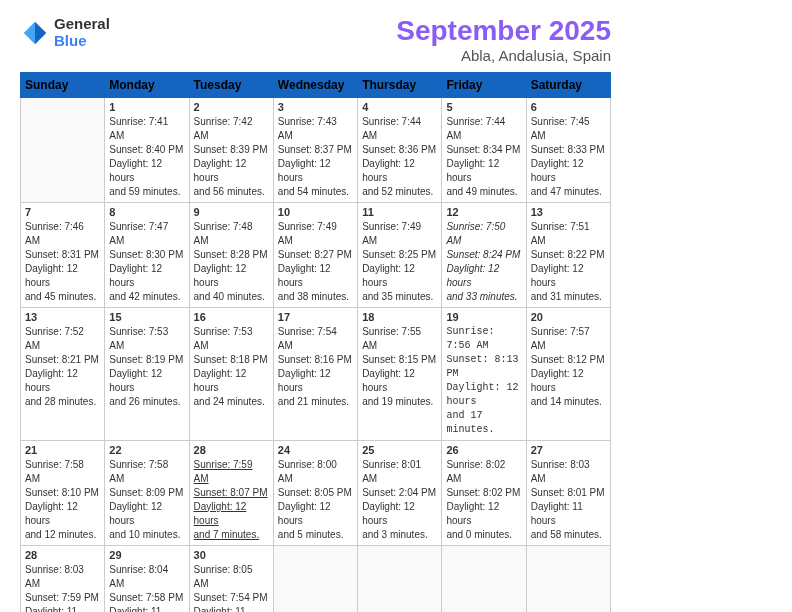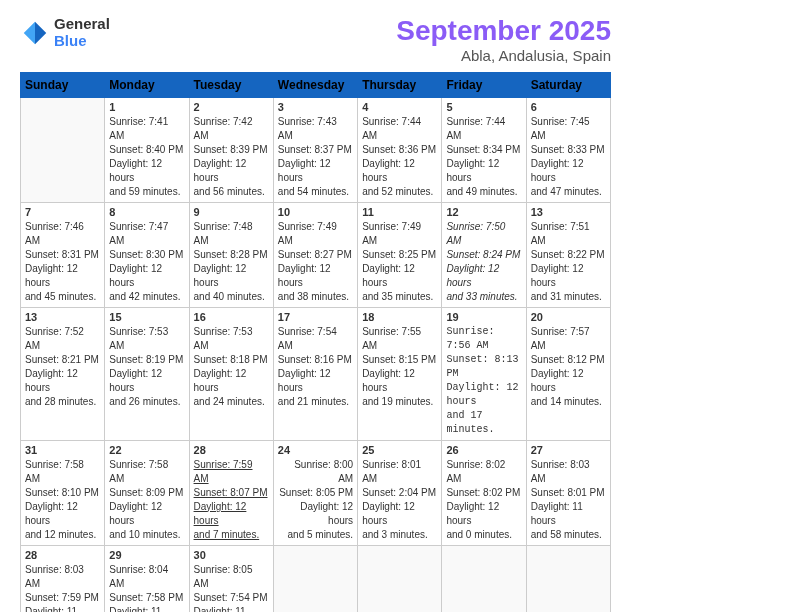--- a/index.html
+++ b/index.html
@@ -269,21 +269,21 @@
           <td>
             <span class="day-num">20</span>
             <div class="day-info" style="white-space: pre-line;">Sunrise: 7:57 AM
 Sunset: 8:12 PM
 Daylight: 12 hours
 and 14 minutes.</div>
           </td>
         </tr>
         <tr>
           <td>
-            <span class="day-num">31</span>
+            <span class="day-num">21</span>
             <div class="day-info" style="white-space: pre-line;">Sunrise: 7:58 AM
 Sunset: 8:10 PM
 Daylight: 12 hours
 and 12 minutes.</div>
           </td>
           <td>
             <span class="day-num">22</span>
             <div class="day-info" style="white-space: pre-line;">Sunrise: 7:58 AM
 Sunset: 8:09 PM
 Daylight: 12 hours
@@ -291,21 +291,21 @@
           </td>
           <td>
             <span class="day-num">28</span>
             <div class="day-info" style="white-space: pre-line; text-decoration: underline;">Sunrise: 7:59 AM
 Sunset: 8:07 PM
 Daylight: 12 hours
 and 7 minutes.</div>
           </td>
           <td>
             <span class="day-num">24</span>
-            <div class="day-info" style="white-space: pre-line; text-align: right;">Sunrise: 8:00 AM
+            <div class="day-info" style="white-space: pre-line;">Sunrise: 8:00 AM
 Sunset: 8:05 PM
 Daylight: 12 hours
 and 5 minutes.</div>
           </td>
           <td>
             <span class="day-num">25</span>
             <div class="day-info" style="white-space: pre-line;">Sunrise: 8:01 AM
 Sunset: 2:04 PM
 Daylight: 12 hours
 and 3 minutes.</div>

